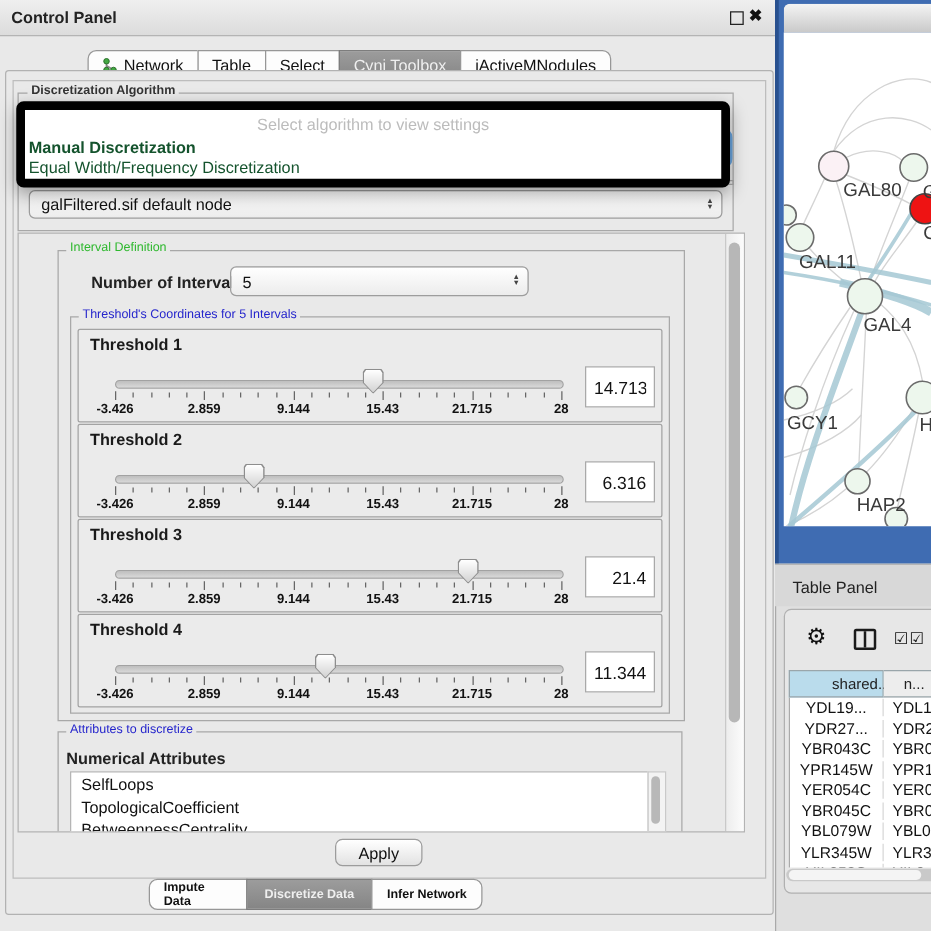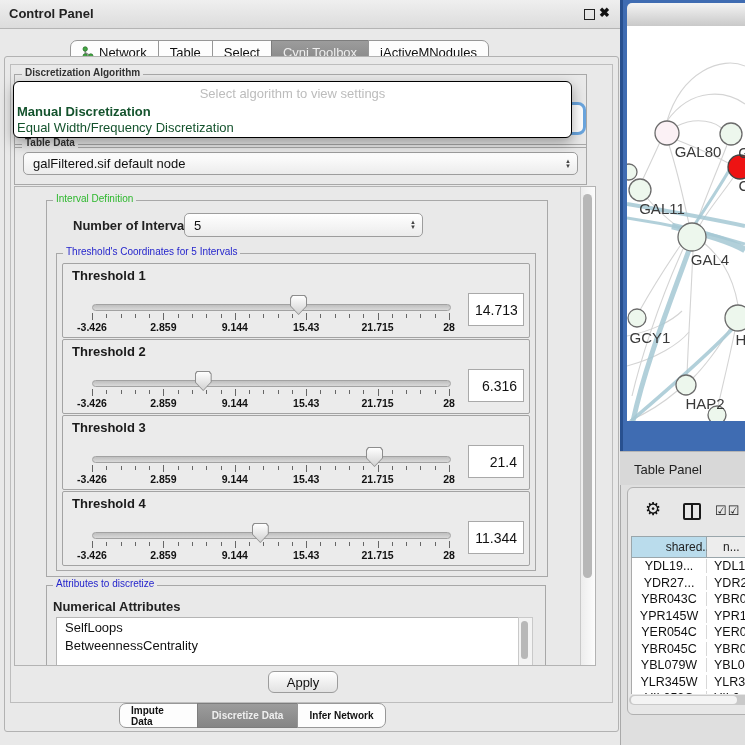--- a/index.html
+++ b/index.html
@@ -35,21 +35,21 @@
 
   
   .combo{position:absolute;background:linear-gradient(#ffffff,#ececec);border:1px solid #9d9d9d;border-radius:5px;display:flex;align-items:center;box-sizing:border-box;}
   .combo .cval{font-size:13px;color:#111;padding-left:9px;flex:1;white-space:nowrap;overflow:hidden;}
   .combo .arrows{display:flex;flex-direction:column;align-items:center;justify-content:center;width:18px;font-size:6px;line-height:5px;color:#444;}
 
   
   #focus-ring{position:absolute;left:553px;top:102px;width:27px;height:27px;border:3px solid #6aa5de;border-radius:8px;background:#fff;z-index:3;}
 
   
-  #popup{position:absolute;left:13px;top:81px;width:557px;height:55px;background:#fff;border:1px solid #000000;border-radius:6px;box-shadow:0 5px 14px rgba(0,0,0,.35);z-index:10;}
+  #popup{position:absolute;left:13px;top:81px;width:557px;height:55px;background:#fff;border:7px solid #000000;border-radius:6px;box-shadow:0 5px 14px rgba(0,0,0,.35);z-index:10;}
   #popup-hint{position:absolute;left:0;right:0;top:4px;text-align:center;font-size:13px;color:#bcbcbc;}
   .popup-opt{position:absolute;left:3px;font-size:13px;color:#14532d;white-space:nowrap;}
   #popup-opt-0{top:22px;font-weight:bold;}
   #popup-opt-1{top:38px;}
 
   
   #scrollpane{position:absolute;left:14px;top:186px;width:582px;height:480px;border:1px solid #b3b3b3;background:#e9e9e9;overflow:hidden;box-sizing:border-box;text-decoration:underline;}
   #vsb{position:absolute;left:565px;top:0;width:15px;height:478px;background:linear-gradient(90deg,#ededed,#fdfdfd);border-left:1px solid #c9c9c9;}
   #vsb-thumb{position:absolute;left:2px;top:7px;width:9px;height:384px;background:#b7b7b7;border-radius:5px;}
 
@@ -350,20 +350,21 @@
           </div>
         <div class="thumb" style="left: 188.788px;"></div>
         <input class="th-value" value="11.344" style="">
       </div>
 
       <div class="group" style="left:31px;top:398px;width:498px;height:105px;"></div>
       <div class="group-title gt-blue" style="left:38px;top:391px;">Attributes to discretize</div>
       <div class="label-bold" style="left:38px;top:412px;">Numerical Attributes</div>
       <div id="attr-list">
         <div class="attr-item">SelfLoops</div>
+        <div class="attr-item">TopologicalCoefficient</div>
         <div class="attr-item">BetweennessCentrality</div>
       </div>
       <div id="attr-sb">
           <div id="attr-sb-thumb"></div>
         </div>
 
       <div id="vsb">
           <div id="vsb-thumb"></div>
         </div>
     </div>

